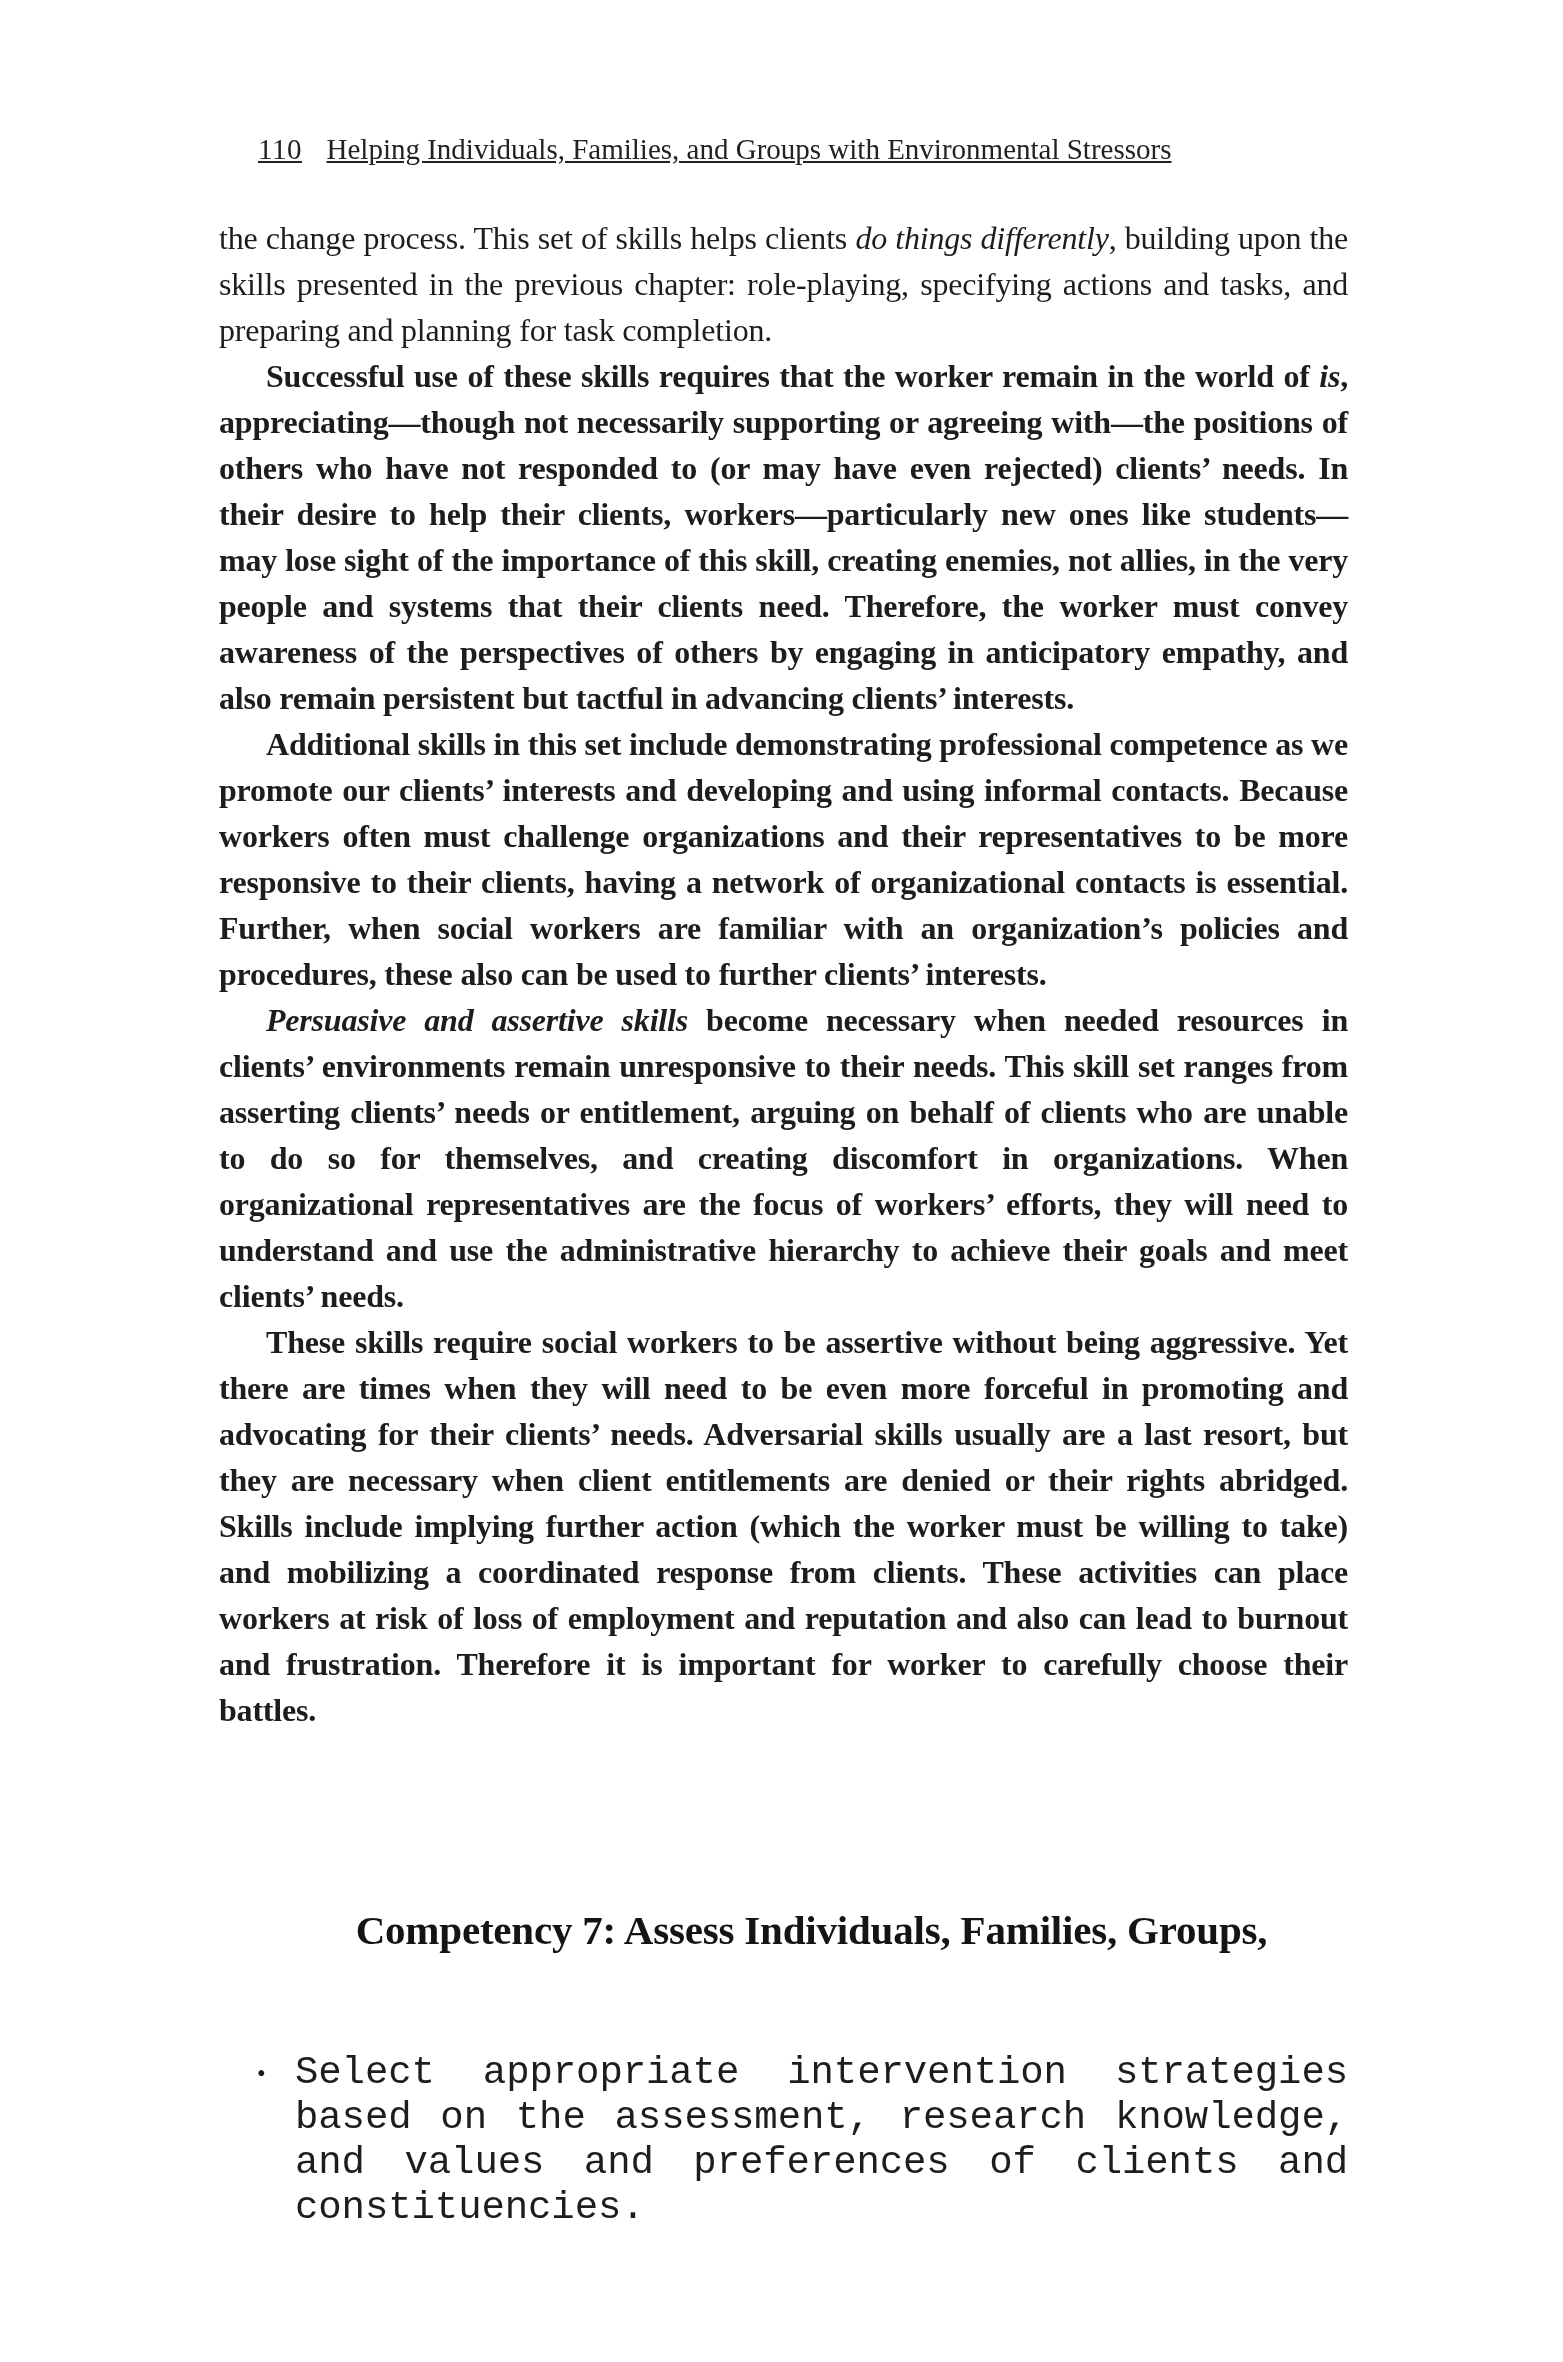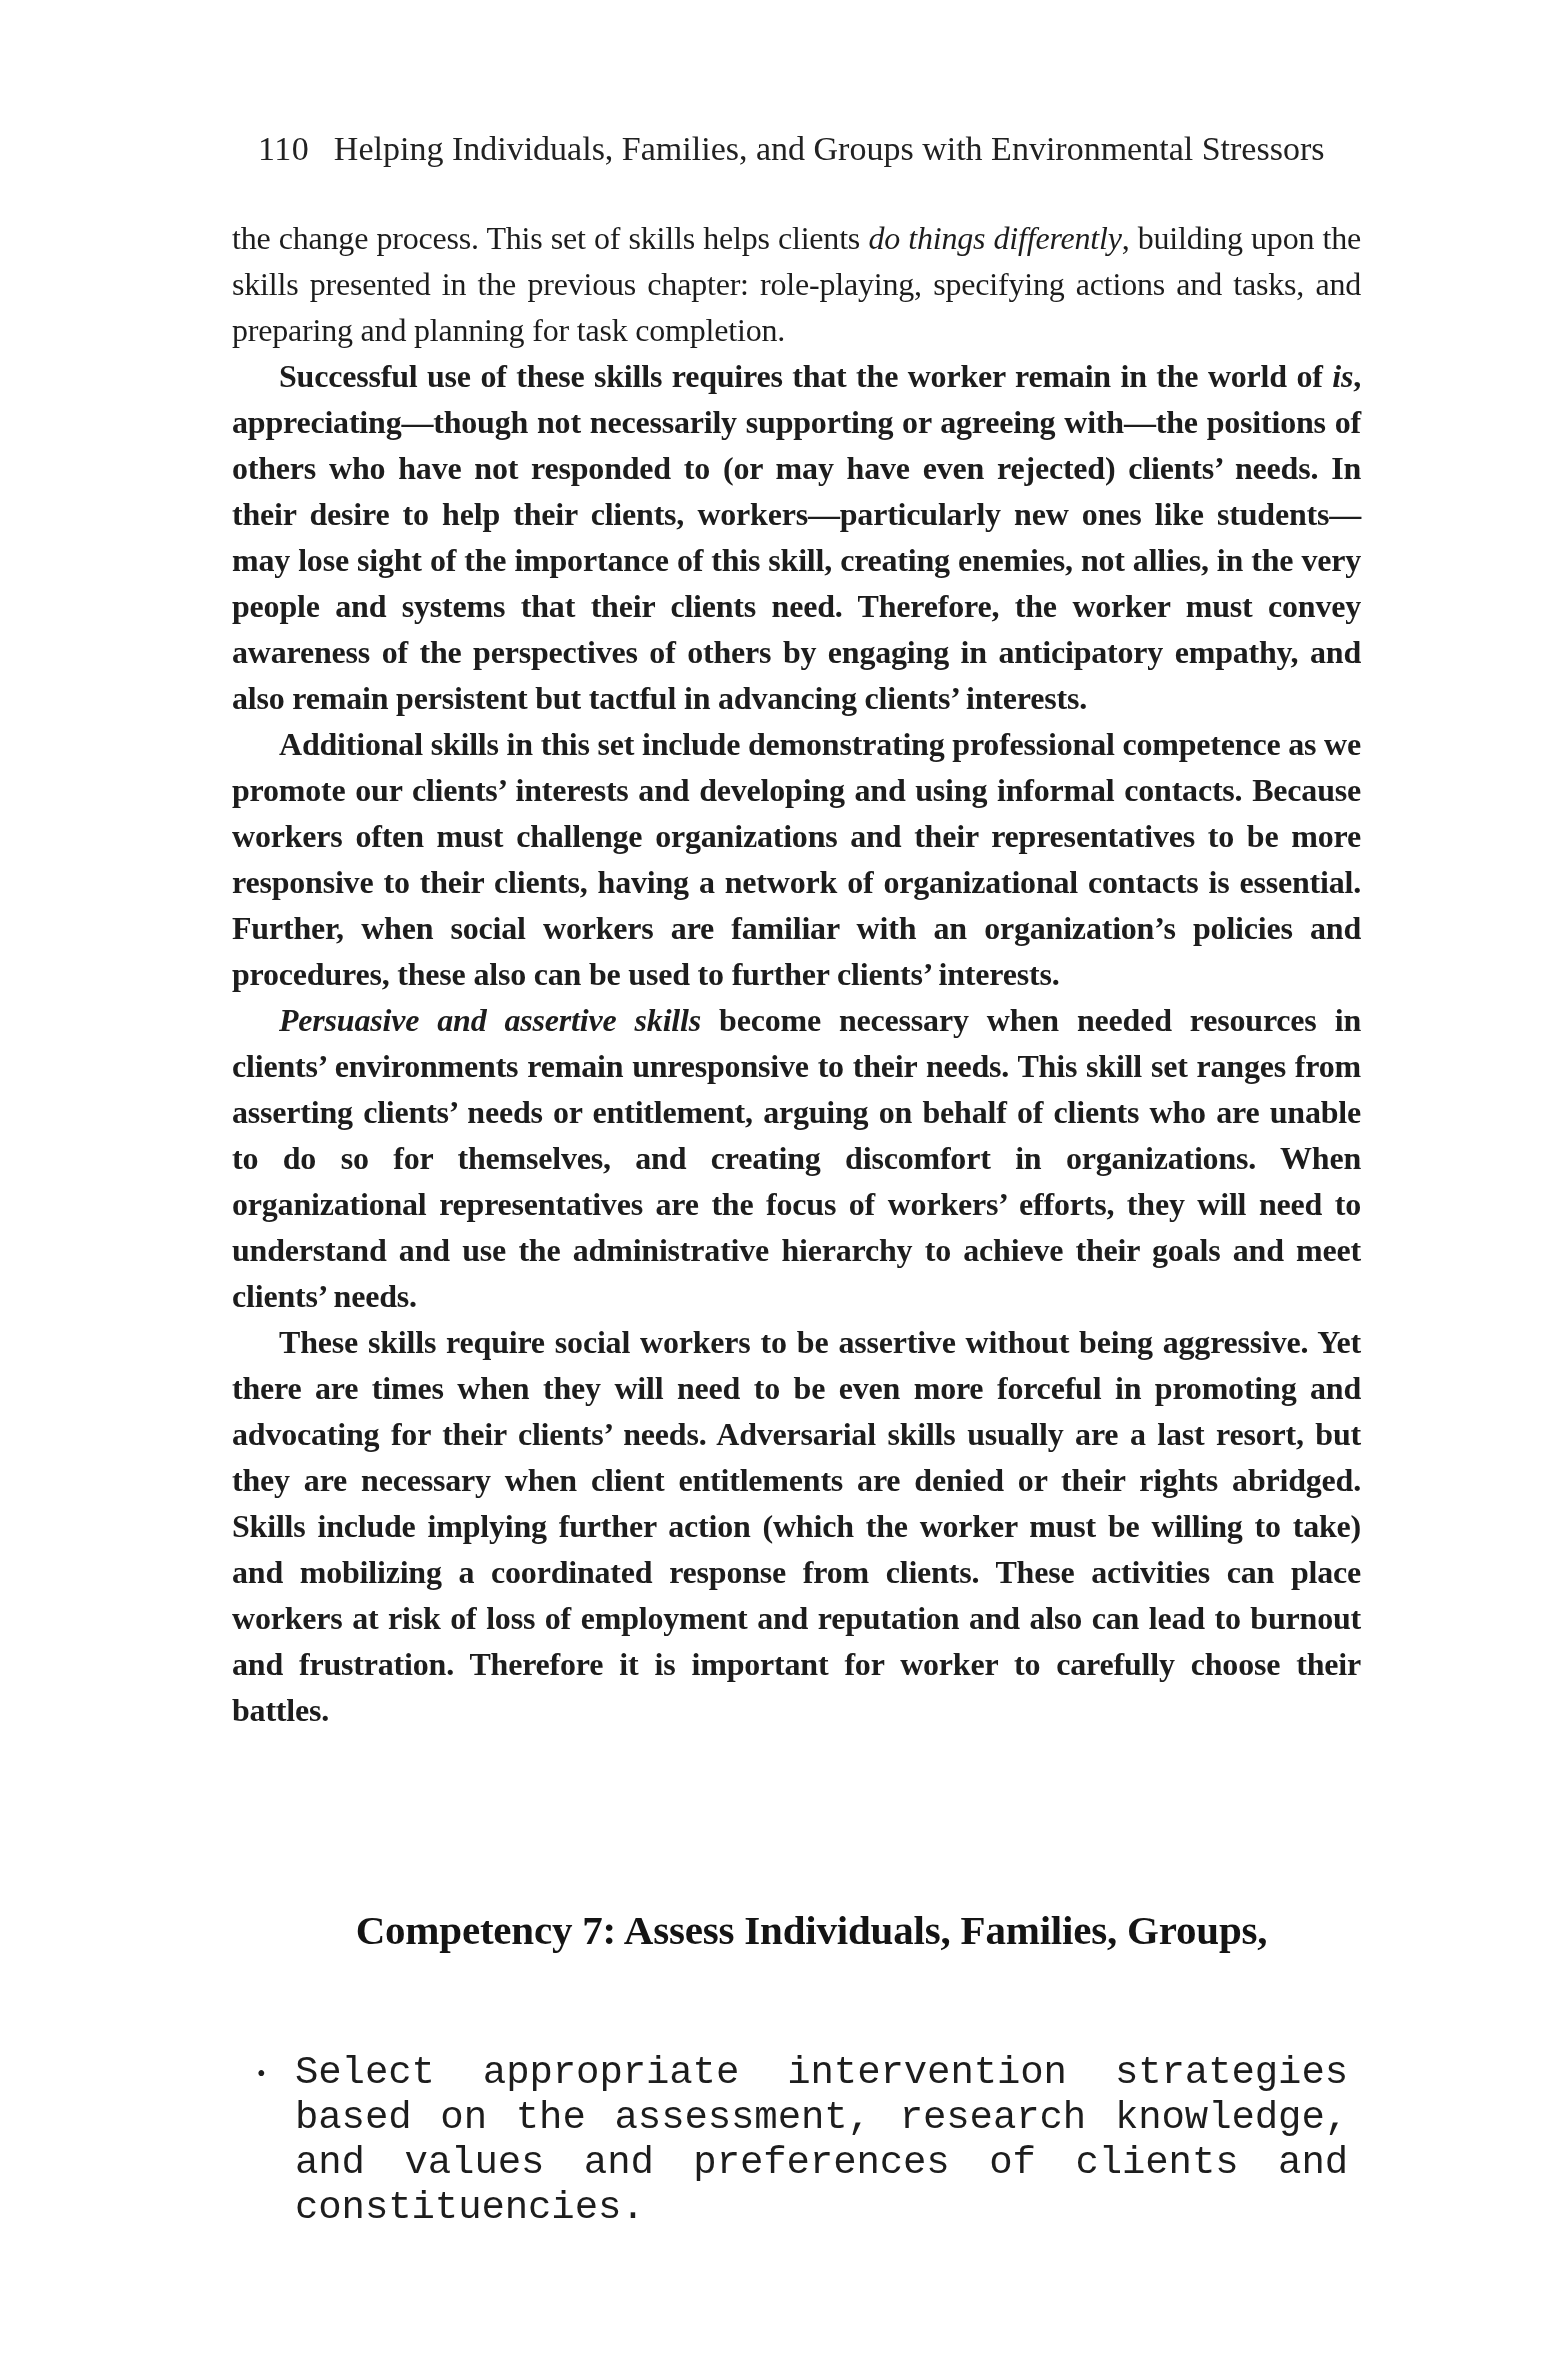--- a/index.html
+++ b/index.html
@@ -9,30 +9,31 @@
     height: 2362px;
     background: #ffffff;
     color: #1d1d1d;
     font-family: "Liberation Serif", serif;
     overflow: hidden;
   }
   .running-head {
     position: absolute;
     left: 258px;
     top: 129px;
-    font-size: 34px;
+    font-size: 29px;
     line-height: 40px;
     white-space: nowrap;
     color: #222222;
+    text-decoration: underline;
   }
   .running-head .pagenum { letter-spacing: 0.5px; }
   .running-head .runtitle { margin-left: 24.6px; }
   .body-text {
     position: absolute;
-    left: 232px;
+    left: 219px;
     top: 215px;
     width: 1129px;
     font-size: 32px;
     line-height: 46px;
     letter-spacing: -0.2px;
     text-align: justify;
   }
   .para { margin: 0; padding: 0; }
   .para.indent { text-indent: 47px; font-weight: bold; }
   .para em { font-style: italic; }

